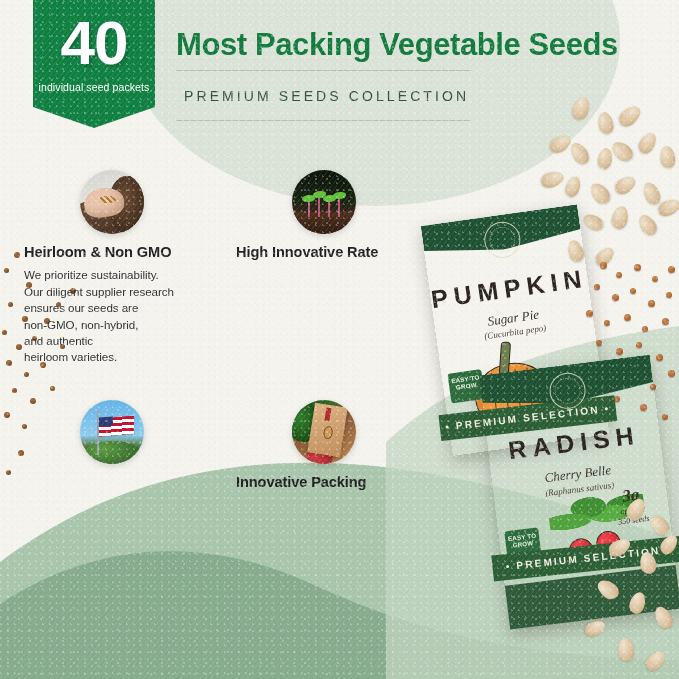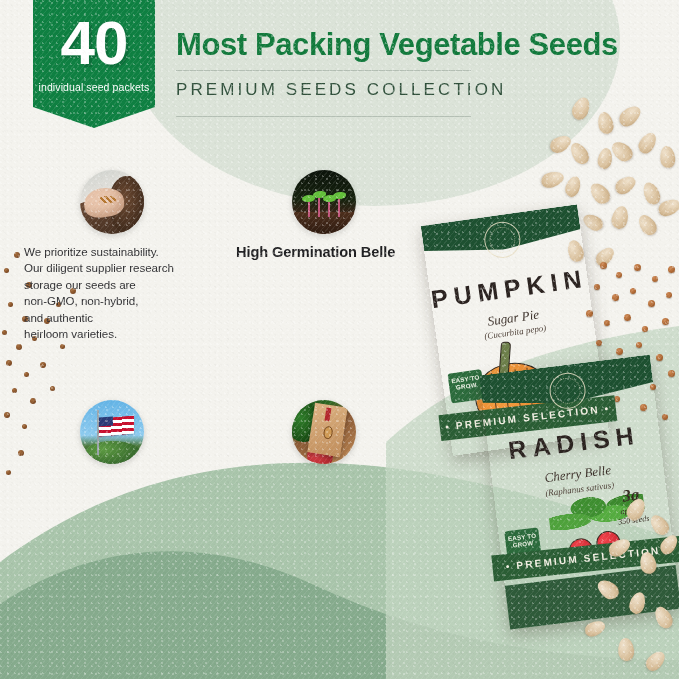--- a/index.html
+++ b/index.html
@@ -61,21 +61,21 @@
   }
 
   
   #header{position:absolute;left:176px;top:28px;width:470px;z-index:12;}
   #title{
     margin:0;font-size:31px;font-weight:700;color:#127a3c;
     letter-spacing:-.4px;line-height:1.1;white-space:nowrap;
   }
   .rule{height:1px;background:rgba(90,110,95,.30);margin:8px 0 0 0;width:295px;}
   #subtitle{
-    margin:0;padding:9px 0 8px 0;font-size:17px;color:#31513c;
+    margin:8px;padding:9px 0 8px 0;font-size:14px;color:#31513c;
     letter-spacing:3.1px;font-weight:400;
   }
 
   
   .feature{position:absolute;z-index:14;width:200px;}
   .f-thumb{
     width:64px;height:64px;border-radius:50%;overflow:hidden;
     margin:0 0 10px 56px;position:relative;
     box-shadow:0 2px 6px rgba(0,0,0,.16);
   }
@@ -377,43 +377,44 @@
   </div>
 
   <div class="feature" id="feat-0">
     <div class="f-thumb">
       <div class="scene sc-hand">
         <div class="pot"></div>
           <div class="palm"></div>
           <div class="grain1"></div>
       </div>
     </div>
+    <p class="f-title">Heirloom &amp; Non GMO</p>
     <p class="f-body">We prioritize sustainability.
 Our diligent supplier research
-storage our seeds are
+ensures our seeds are
 non-GMO, non-hybrid,
 and authentic
 heirloom varieties.</p>
   </div>
 
   <div class="feature" id="feat-1">
     <div class="f-thumb">
       <div class="scene sc-sprout">
         <div class="soil"></div>
         <div class="stem" style="left:16px;"></div>
           <div class="leaf" style="left:10px;bottom:50%;"></div>
         <div class="stem" style="left:26px;height:32%;"></div>
           <div class="leaf" style="left:21px;bottom:56%;"></div>
         <div class="stem" style="left:36px;"></div>
           <div class="leaf" style="left:31px;bottom:50%;"></div>
         <div class="stem" style="left:46px;height:30%;"></div>
           <div class="leaf" style="left:41px;bottom:54%;"></div>
       </div>
     </div>
-    <p class="f-title">High Germination Belle</p>
+    <p class="f-title">High Innovative Rate</p>
   </div>
 
   <div class="feature" id="feat-2">
     <div class="f-thumb">
       <div class="scene sc-flag">
         <div class="bush"></div>
           <div class="pole"></div>
         <div class="stripes"></div>
           <div class="canton"></div>
       </div>
@@ -423,20 +424,21 @@
   <div class="feature" id="feat-3">
     <div class="f-thumb">
       <div class="scene sc-pack">
         <div class="basil"></div>
           <div class="tom"></div>
         <div class="card">
             <div class="stamp"></div>
           </div>
       </div>
     </div>
+    <p class="f-title">Innovative Packing</p>
   </div>
 
   <div id="packets">
 
     <div class="packet" id="packet-pumpkin">
       <div class="kraft"></div>
       <div class="top-band"></div>
       <div class="seal"></div>
       <div class="pname">PUMPKIN</div>
       <div class="pvar">Sugar Pie</div>

